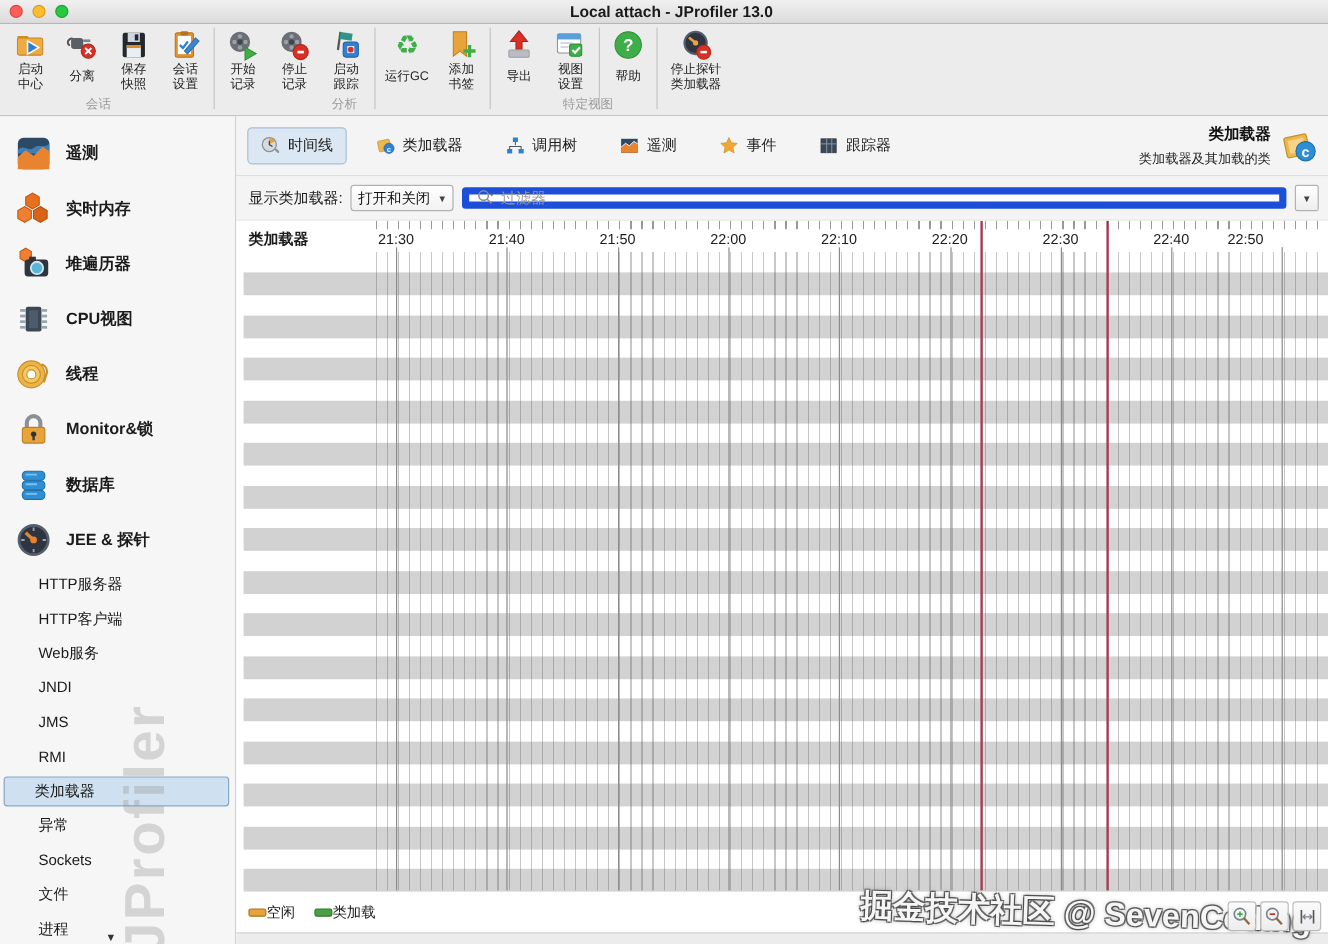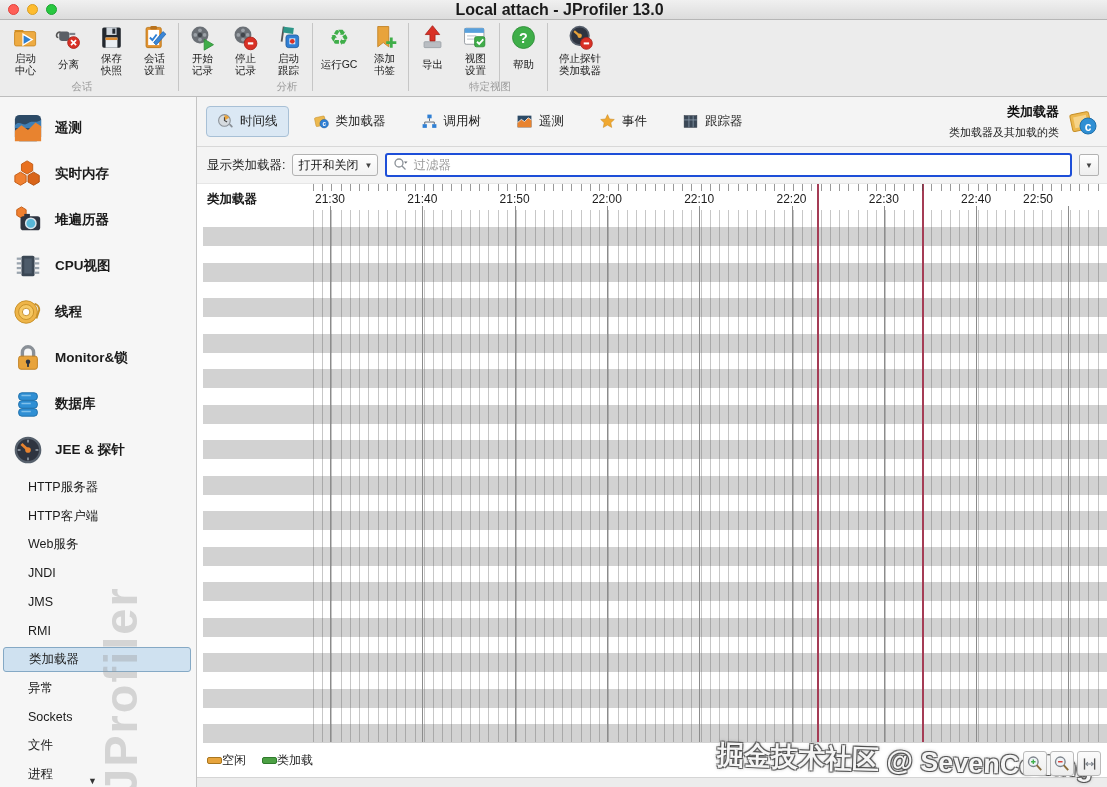--- a/index.html
+++ b/index.html
@@ -7,39 +7,39 @@
   #window{position:relative;width:1107px;height:787px;background:#fff;overflow:hidden;
           box-shadow:0 0 0 1px #9a9a9a;}
   
   .titlebar{height:20px;background:linear-gradient(#f0f0f0,#dcdcdc);border-bottom:1px solid #b6b6b6;
             display:flex;align-items:center;position:relative;}
   .lights{display:flex;gap:8px;padding-left:8px;}
   .light{width:11px;height:11px;border-radius:50%;}
   .light.red{background:#ff5f57;border:1px solid #e0443e;}
   .light.yellow{background:#febc2e;border:1px solid #d89e24;}
   .light.green{background:#28c840;border:1px solid #1da433;}
-  .title{position:absolute;left:0;right:4px;text-align:center;font-size:16px;font-weight:bold;color:#1a1a1a;padding-left:16px;}
+  .title{position:absolute;left:0;right:4px;text-align:center;font-size:13px;font-weight:bold;color:#1a1a1a;padding-left:16px;}
   
   .toolbar{height:77px;background:#ececec;border-bottom:1px solid #bdbdbd;position:relative;}
   #toolbar-buttons{display:flex;align-items:flex-start;padding:3px 0 0 4px;height:62px;}
   .tb-btn{width:43px;display:flex;flex-direction:column;align-items:center;justify-content:flex-start;cursor:default;}
   .tb-btn .ticon{height:28px;display:flex;align-items:center;justify-content:center;}
   .tb-label{font-size:10.5px;line-height:1.18;color:#222;text-align:center;white-space:pre-line;
             height:26px;display:flex;align-items:center;}
   .tb-sep{width:1px;background:#c6c6c6;height:68px;margin:0 2px;align-self:flex-start;}
   .tb-caption{position:absolute;top:60px;transform:translateX(-50%);font-size:10.5px;color:#9a9a9a;}
   
   .body{display:flex;height:690px;}
   .sidebar{width:197px;background:#f6f6f6;border-right:1px solid #c4c4c4;position:relative;overflow:hidden;flex:none;}
   .content{flex:1;display:flex;flex-direction:column;position:relative;background:#fff;}
   
   .side-list{padding-top:8px;}
   .side-main{height:46px;display:flex;align-items:center;gap:12px;padding-left:13px;position:relative;z-index:1;}
   .side-main .slabel{font-size:13.5px;font-weight:bold;color:#1b1b1b;}
-  .side-sub{height:28.7px;display:flex;align-items:center;padding-left:28px;position:relative;z-index:1;}
+  .side-sub{height:28.7px;display:flex;align-items:center;padding-left:13px;position:relative;z-index:1;margin-left:19px;}
   .side-sub .slabel{font-size:12.5px;color:#1b1b1b;}
   .side-sub.selected{height:25px;margin:2px 5px 1.7px 3px;padding-left:25px;background:#cfe1f0;
                      border:1px solid #85a9c5;border-radius:3px;}
   .sidebar-watermark{position:absolute;left:148px;bottom:-8px;transform:rotate(-90deg);
                      transform-origin:0 100%;font-size:47px;font-weight:bold;color:rgba(150,150,150,.35);
                      white-space:nowrap;z-index:2;pointer-events:none;letter-spacing:2px;}
   .side-scroll{position:absolute;bottom:1px;left:88px;font-size:9px;color:#333;z-index:3;}
   
   .tabbar{height:50px;background:#f4f4f4;border-bottom:1px solid #d8d8d8;display:flex;align-items:center;
           padding-left:9px;}
@@ -50,21 +50,21 @@
   .vh-text{text-align:right;}
   .vh-title{font-size:13px;font-weight:bold;color:#111;}
   .vh-sub{font-size:11px;color:#222;margin-top:4px;}
   
   .filterbar{height:37px;background:#f4f4f4;display:flex;align-items:center;padding:0 8px 0 10px;gap:7px;
              border-bottom:1px solid #e6e6e6;}
   .filter-label{font-size:12.5px;color:#1b1b1b;white-space:nowrap;}
   .select{width:86px;height:22px;background:linear-gradient(#fff,#f2f2f2);border:1px solid #b2b2b2;
           border-radius:3px;display:flex;align-items:center;padding:0 5px;font-size:12px;color:#111;}
   .select .arrow{margin-left:auto;font-size:8px;color:#444;}
-  .searchbox{flex:1;height:24px;background:#fff;border:2px solid #1d4ed8;border-radius:3px;
+  .searchbox{flex:1;height:18px;background:#fff;border:6px solid #1d4ed8;border-radius:3px;
              display:flex;align-items:center;padding:0 6px;gap:4px;}
   .searchbox .ph{font-size:12.5px;color:#9a9a9a;}
   .combo-btn{width:20px;height:22px;background:linear-gradient(#fff,#eee);border:1px solid #b2b2b2;
              border-radius:2px;display:flex;align-items:center;justify-content:center;font-size:8px;color:#444;}
   
   .chart{height:560px;position:relative;background:#fff;overflow:hidden;}
   .corner-label{position:absolute;left:10px;top:7px;font-size:12.5px;font-weight:bold;color:#1b1b1b;z-index:5;}
   .tick-strip{position:absolute;left:116px;right:4px;top:0;height:7px;z-index:4;
     background:repeating-linear-gradient(to right,rgba(70,70,70,.55) 0,rgba(70,70,70,.55) 1px,transparent 1px,transparent 9.23px);}
   .time-label{position:absolute;top:8px;transform:translateX(-50%);font-size:12px;color:#1c1c1c;z-index:5;background:#fff;padding:0 3px;}

